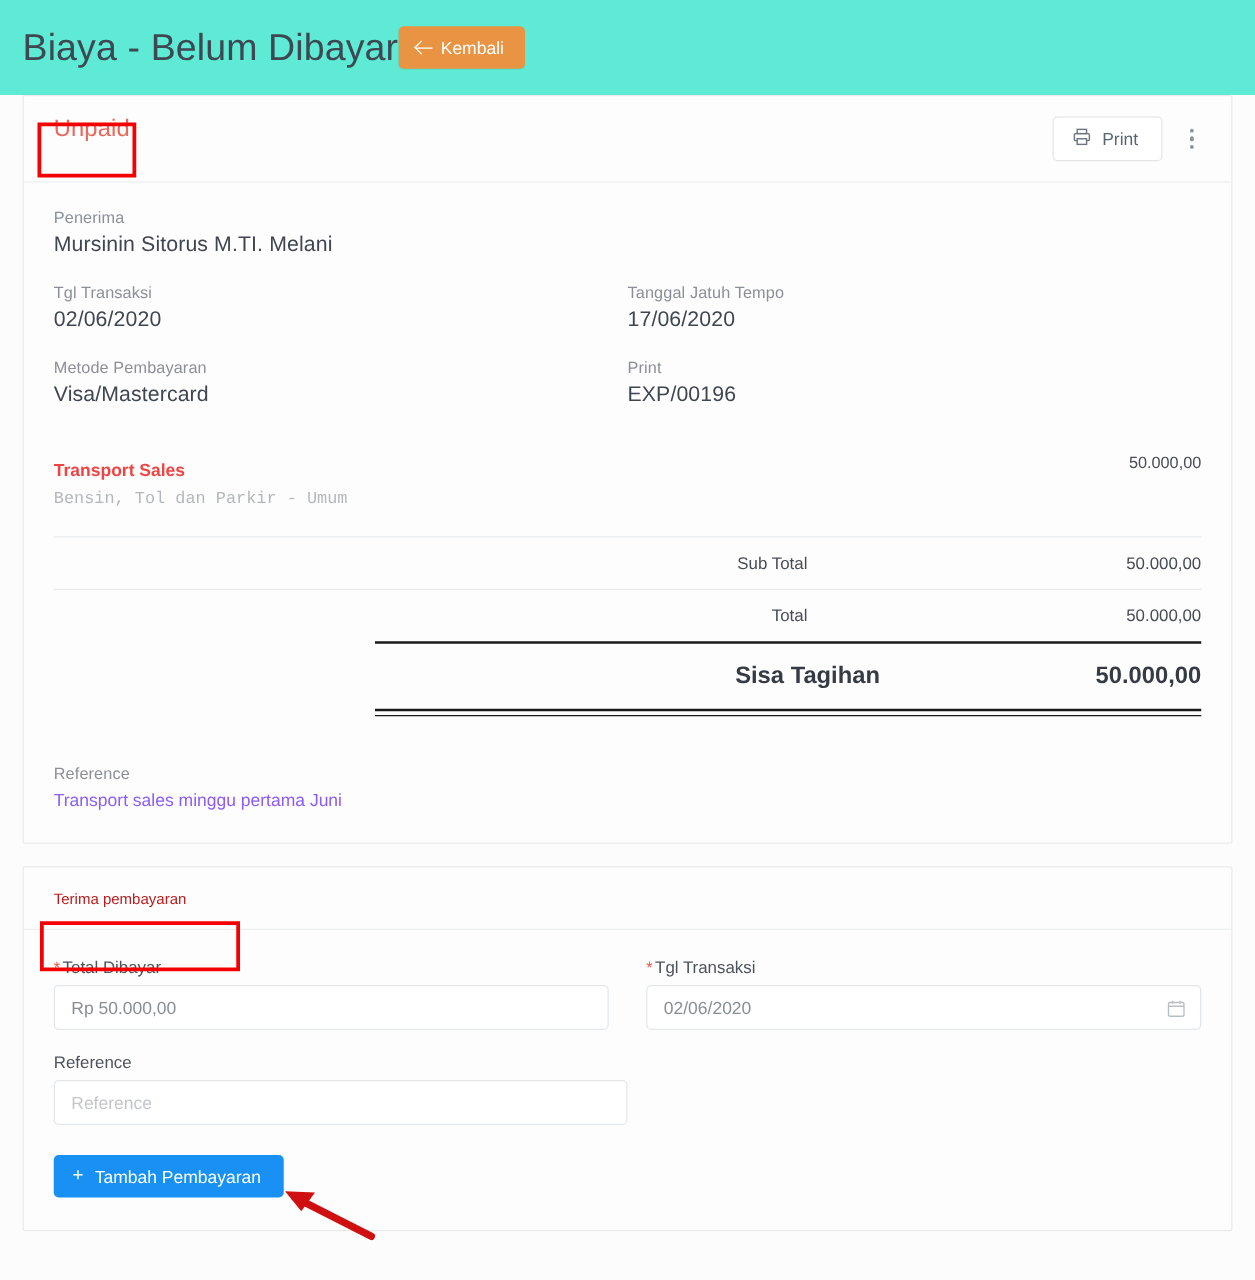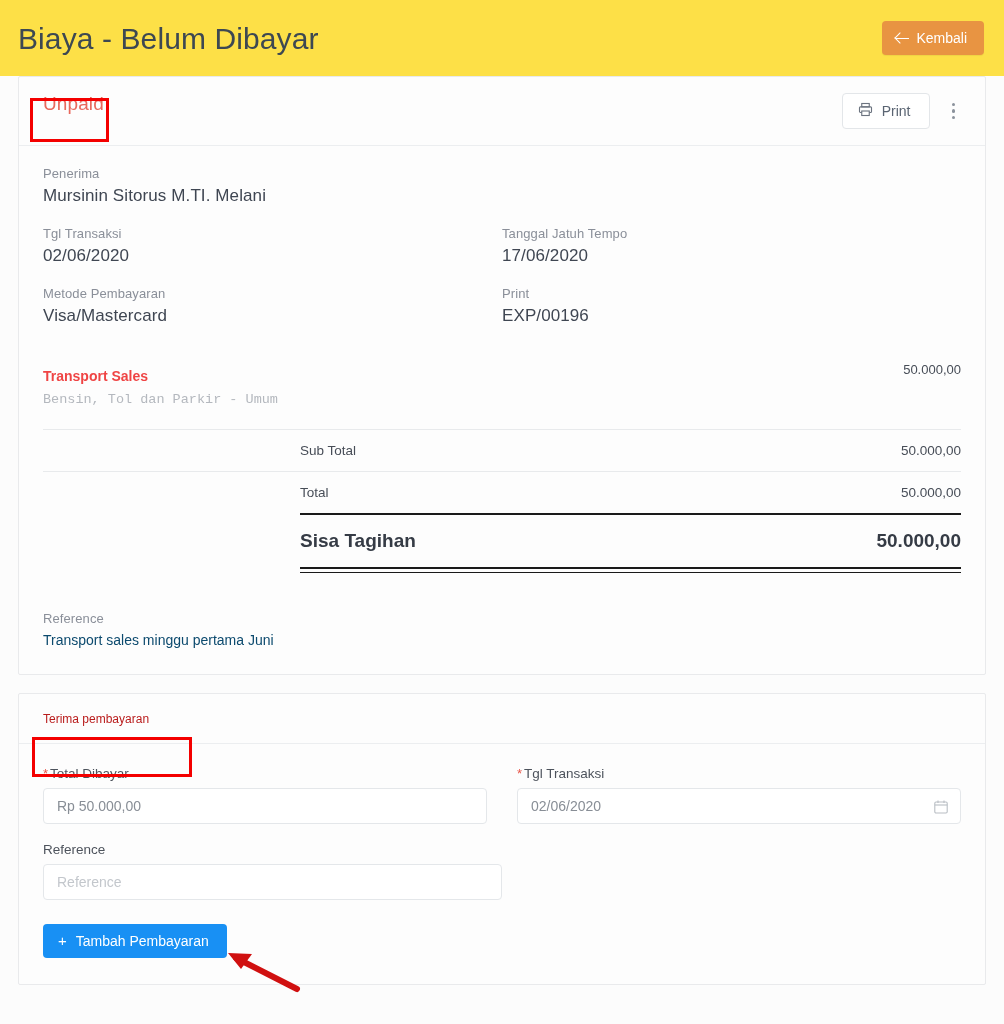--- a/index.html
+++ b/index.html
@@ -18,22 +18,21 @@
     overflow: hidden;
   }
 
   
   .page-header {
     position: relative;
     height: 76px;
     padding: 0 20px 0 18px;
     display: flex;
     align-items: center;
-    justify-content: space-between;
-    background: #fde047;
+    background: #5eead4;
   }
   .page-title {
     font-size: 30px;
     font-weight: 400;
     color: #3d4852;
     letter-spacing: 0.1px;
     line-height: 1.1;
     padding-left: 0px;
   }
   .btn-back {
@@ -183,21 +182,21 @@
     width: 100%;
   }
   .totals tr.sep td { border-top: 1px solid #e8eaec; }
   .totals td {
     padding: 13px 0 13px 0;
     font-size: 13.5px;
     color: #474d57;
   }
   .totals td.spacer { width: 28%; }
   .totals td.lbl {
-    text-align: left;
+    text-align: right;
     padding-right: 58px;
     width: 44%;
     white-space: nowrap;
   }
   .totals td.val {
     text-align: right;
     white-space: nowrap;
   }
   .totals tr.grand td {
     border-top: 2.5px solid #1a1a1a;
@@ -211,21 +210,21 @@
   .double-rule {
     border-top: 1.5px solid #1a1a1a;
     margin: 2.5px 0 0 0;
     width: 100%;
   }
 
   .reference-block { margin-top: 38px; }
   .reference-block .field-label { font-size: 13px; color: #8a8f99; }
   .reference-block .ref-text {
     font-size: 14px;
-    color: #0c4a6e;
+    color: #8b5cf6;
     margin-top: 6px;
   }
 
   
   .form-head {
     padding: 18px 24px 17px 24px;
     border-bottom: 1px solid #eceef0;
     font-size: 12px;
     color: #b91c1c;
   }

